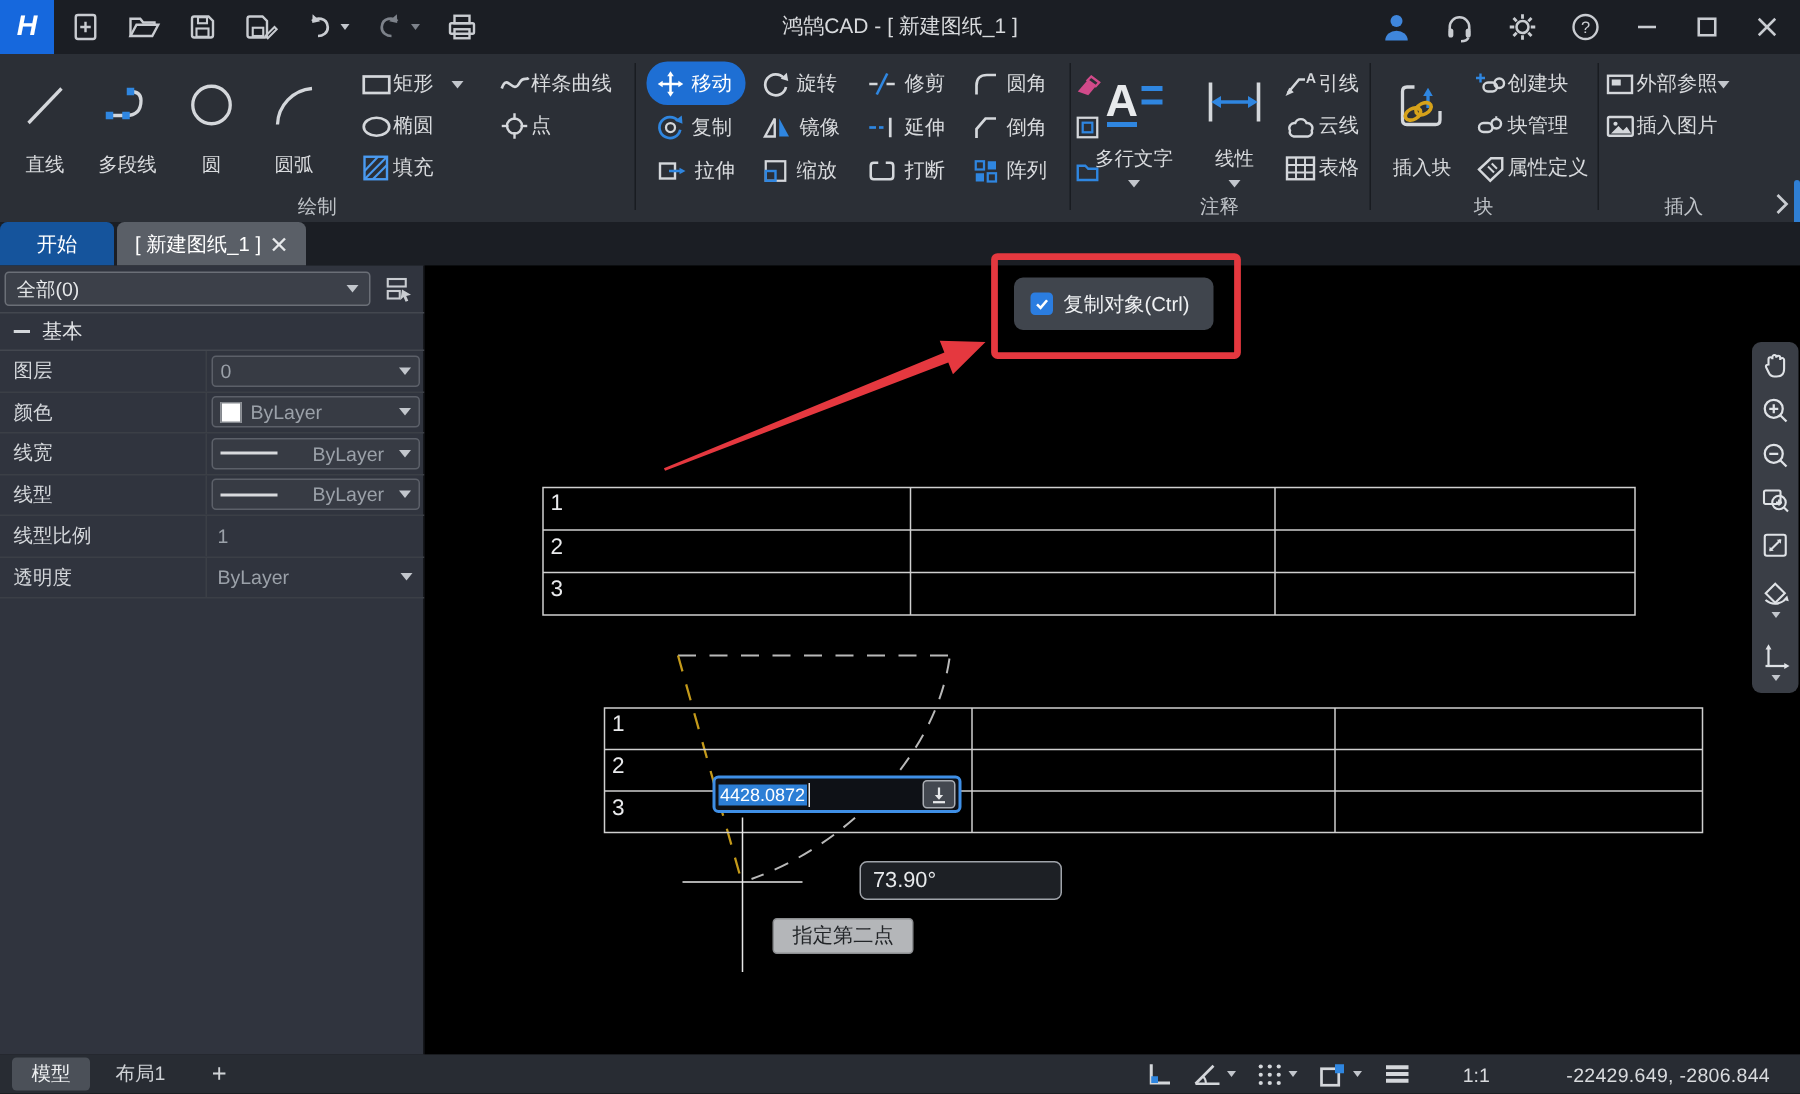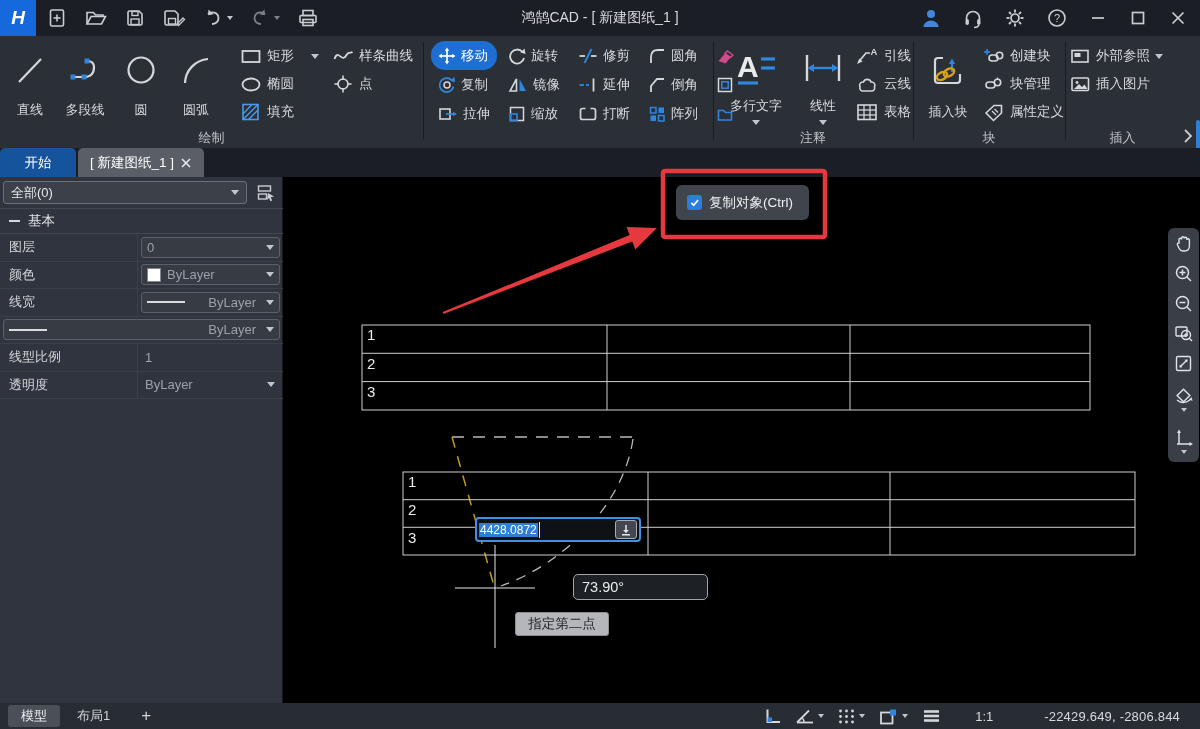--- a/index.html
+++ b/index.html
@@ -20,21 +20,21 @@
   .tb-right{position:absolute;right:6px;top:0;height:36px;display:flex;align-items:center;gap:4px;}
 
   
   .ribbon{position:absolute;left:0;top:36px;width:1200px;height:112px;background:#2b2f36;}
   .pnl{position:absolute;top:0;height:112px;}
   .pnl-label{position:absolute;bottom:1px;left:0;right:0;text-align:center;font-size:13px;color:#bfc3c8;}
   .divider{position:absolute;top:6px;height:98px;width:1px;background:#191c21;}
   .rb-big{display:flex;flex-direction:column;align-items:center;justify-content:flex-start;padding-top:4px;cursor:pointer;}
   .rb-big .ic{height:56px;display:flex;align-items:center;}
   .rb-big .lb{font-size:13px;color:#d8dadd;margin-top:3px;white-space:nowrap;}
-  .rb-sm{display:flex;align-items:center;gap:5px;height:28px;font-size:13.5px;color:#d8dadd;cursor:pointer;white-space:nowrap;}
+  .rb-sm{display:flex;align-items:center;height:28px;font-size:13.5px;color:#d8dadd;cursor:pointer;white-space:nowrap;}
   .mod-grid{position:absolute;left:8px;top:5px;display:grid;grid-template-columns:repeat(5,auto);grid-auto-rows:29px;column-gap:4px;}
   .mod-btn{display:flex;align-items:center;gap:5px;padding:0 7px;font-size:13.5px;color:#d8dadd;border-radius:14px;cursor:pointer;white-space:nowrap;}
   .mod-btn.active{background:#1e6fd4;color:#fff;}
   .small-col{display:flex;flex-direction:column;justify-content:flex-start;}
 
   
   .tabbar{position:absolute;left:0;top:148px;width:1200px;height:29px;background:#1b1e24;}
   .tab-start{position:absolute;left:0;top:0;width:76px;height:29px;background:#15549c;color:#fff;
              display:flex;align-items:center;justify-content:center;font-size:13.5px;border-radius:5px 5px 0 0;}
   .tab-doc{position:absolute;left:78px;top:0;width:126px;height:29px;background:#5a5f67;color:#fff;
@@ -605,20 +605,21 @@
       <div class="pl">线宽</div>
       <div class="pv">
           <div class="combo">
             <span class="wline"></span>
             <span style="margin-left:auto">ByLayer</span>
             <span class="caret" style="margin-left:4px"></span>
           </div>
         </div>
     </div>
     <div class="prow">
+      <div class="pl">线型</div>
       <div class="pv">
           <div class="combo">
             <span class="wline" style="height:1.5px"></span>
             <span style="margin-left:auto">ByLayer</span>
             <span class="caret" style="margin-left:4px"></span>
           </div>
         </div>
     </div>
     <div class="prow">
       <div class="pl">线型比例</div>

